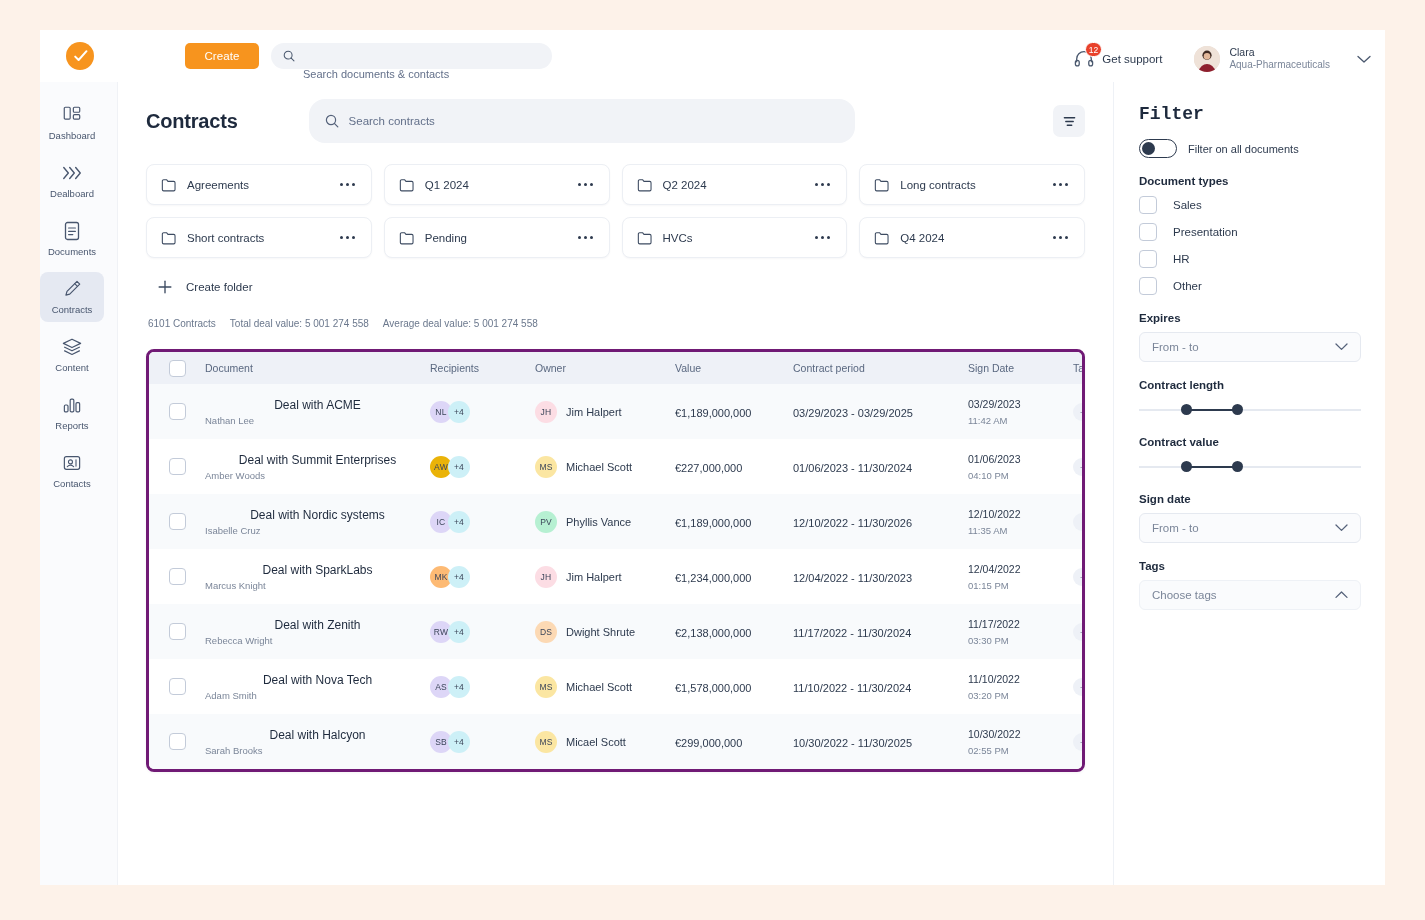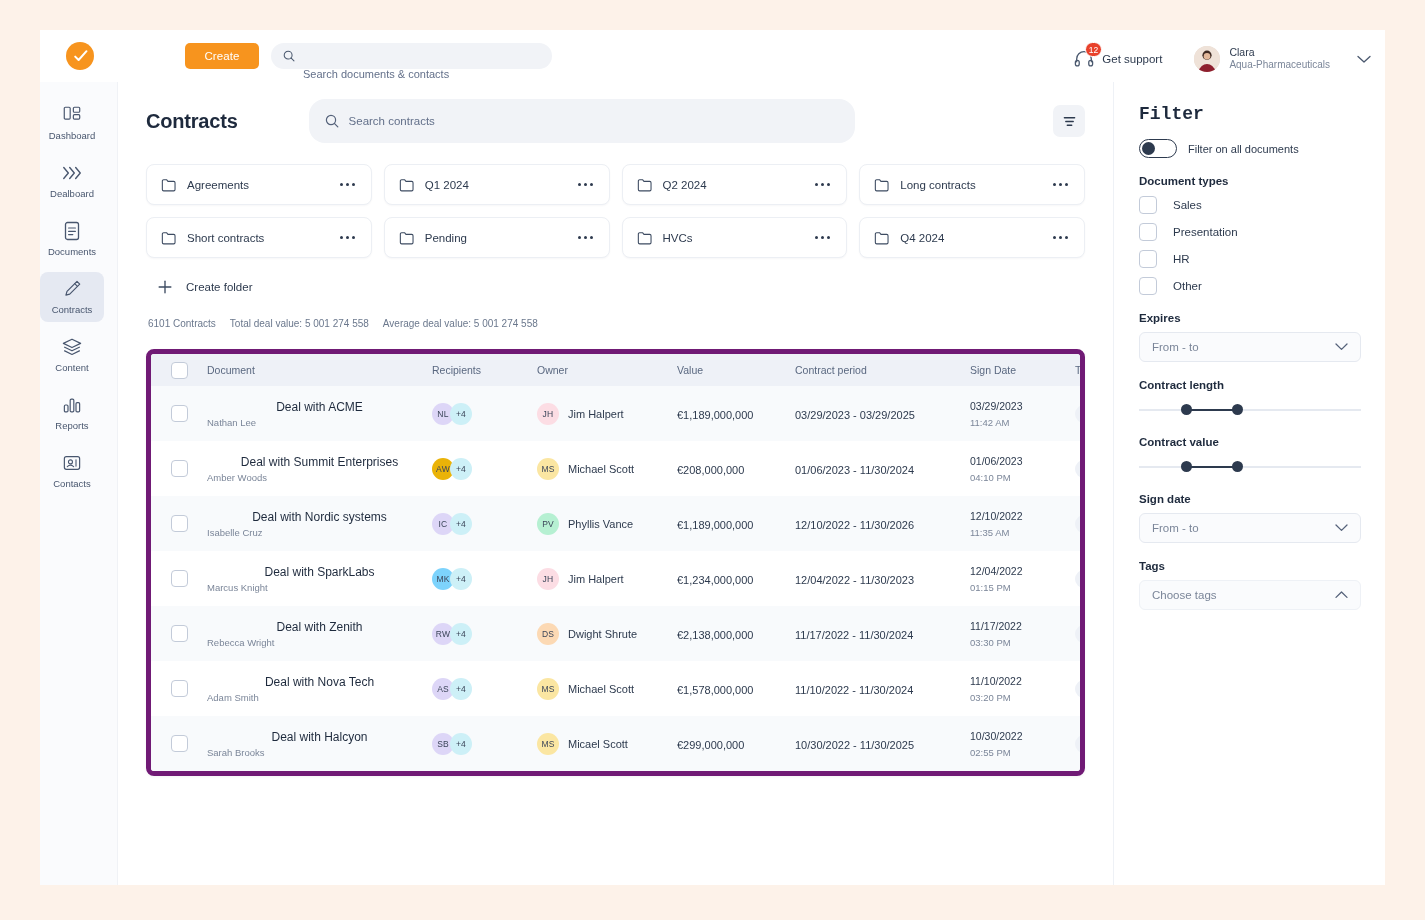--- a/index.html
+++ b/index.html
@@ -259,21 +259,21 @@
     color: #6b7policy;
     color: #6b788d;
     margin-bottom: 20px;
     padding-left: 2px;
   }
 
   
   .table-wrap {
     border-radius: 8px;
     overflow: hidden;
-    border: 5px solid #701a75;
+    border: 3px solid #701a75;
     box-shadow: 0 1px 3px rgba(30,42,61,.05);
   }
   table.contracts-table {
     width: 100%;
     border-collapse: collapse;
     table-layout: fixed;
   }
   table.contracts-table thead th {
     background: #eef1f7;
     height: 32px;
@@ -732,21 +732,21 @@
                   <span class="av second" style="background:#cdf0f7">+4</span>
                 </div>
               </td>
               <td>
                 <div class="owner-cell">
                   <span class="av" style="background:#fbe6a2">MS</span>
                   <span class="owner-name">Michael Scott</span>
                 </div>
               </td>
               <td>
-                <span class="value-cell">€208,000,000</span>
+                <span class="value-cell">€227,000,000</span>
               </td>
               <td>
                 <span class="period-cell">01/06/2023 - 11/30/2024</span>
               </td>
               <td>
                 <div class="sign-date">01/06/2023</div>
                 <div class="sign-time">04:10 PM</div>
               </td>
               <td>
                 <span class="tag-pill">+12</span>
@@ -791,21 +791,21 @@
             <tr class="even">
               <td class="col-check" style="padding-left:20px">
                 <span class="cbox"></span>
               </td>
               <td>
                 <div class="doc-title">Deal with SparkLabs</div>
                 <div class="doc-sub">Marcus Knight</div>
               </td>
               <td>
                 <div class="rec-stack">
-                  <span class="av" style="background:#7dd3fc">MK</span>
+                  <span class="av" style="background:#fdba74">MK</span>
                   <span class="av second" style="background:#cdf0f7">+4</span>
                 </div>
               </td>
               <td>
                 <div class="owner-cell">
                   <span class="av" style="background:#fcdde4">JH</span>
                   <span class="owner-name">Jim Halpert</span>
                 </div>
               </td>
               <td>

